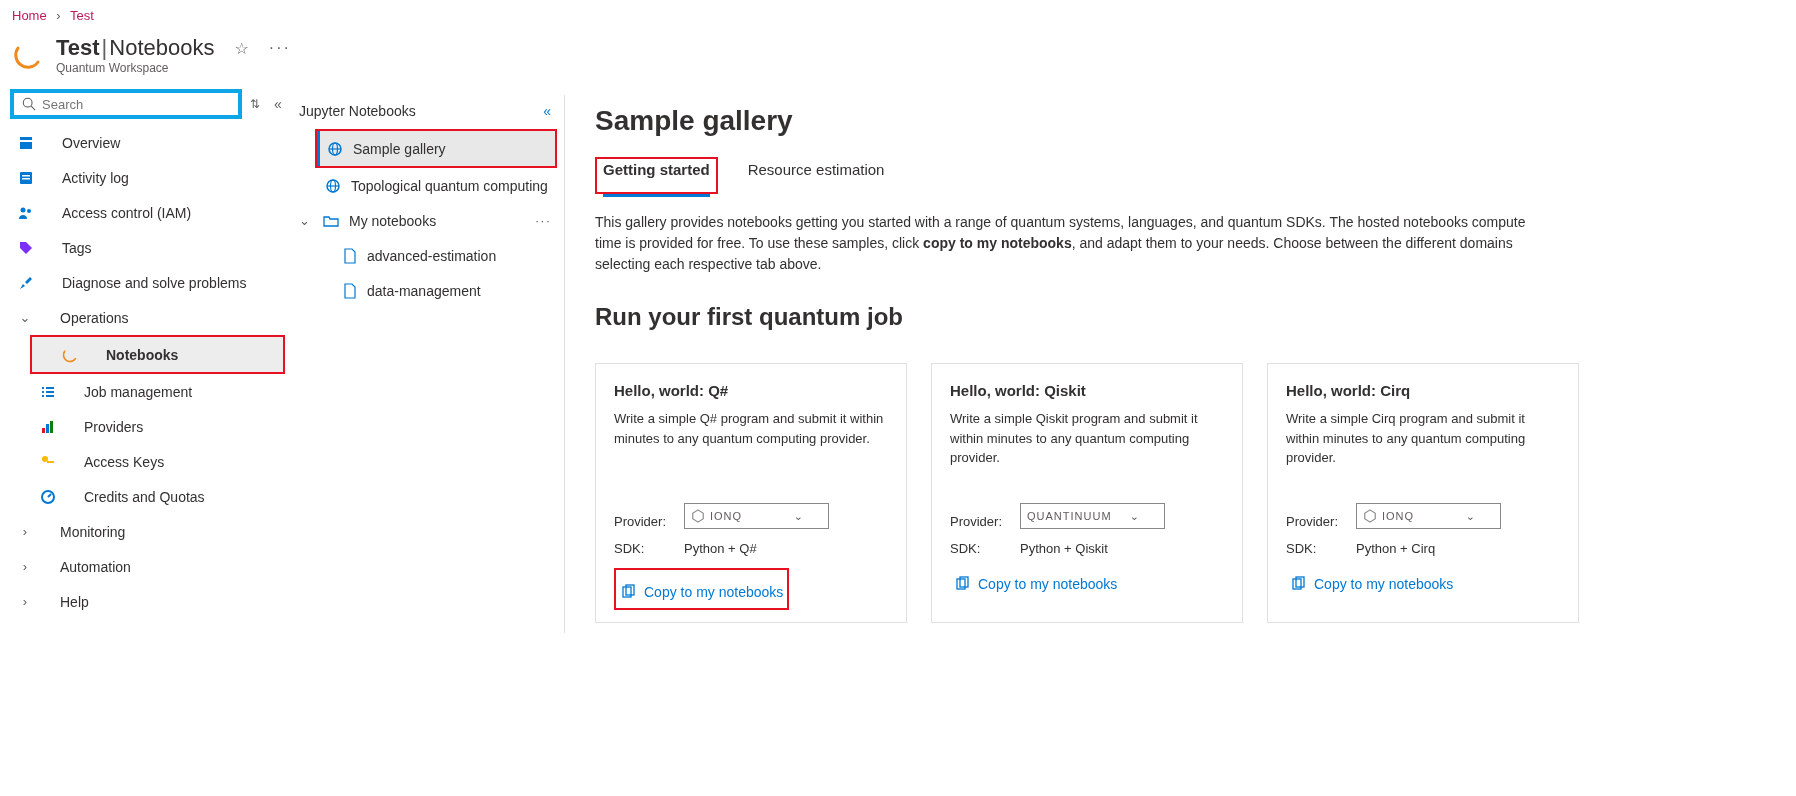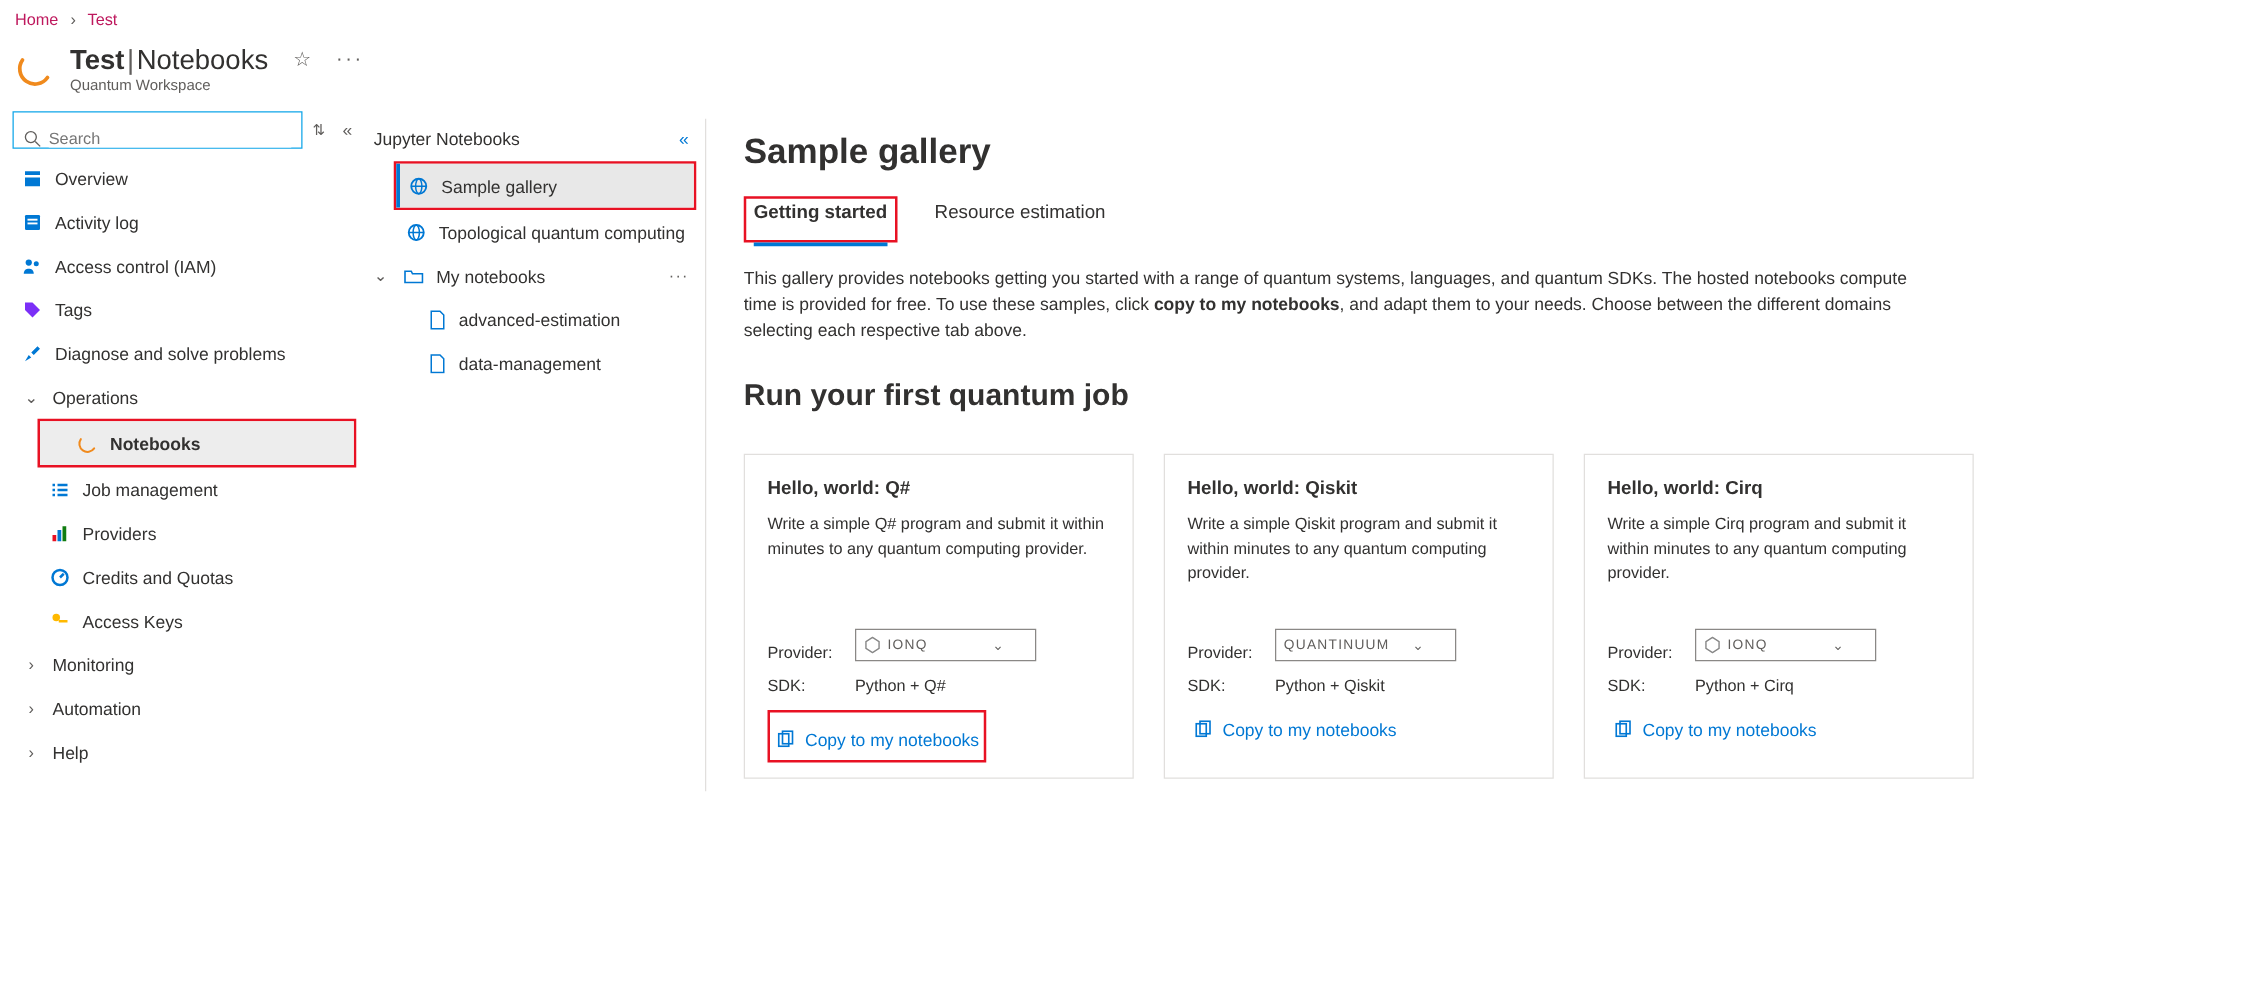--- a/index.html
+++ b/index.html
@@ -17,27 +17,27 @@
 .title-line .div { font-weight: 300; margin: 0 2px; color:#605e5c;}
 .title-line .section { font-weight: 400; }
 .subtitle { font-size: 12px; color: #605e5c; }
 .star { font-size:16px; color:#605e5c; margin-left:14px; cursor:pointer;}
 .dots { font-size:16px; color:#605e5c; margin-left:14px; cursor:pointer; letter-spacing:2px;}
 
 .layout { display:flex; }
 
 .sidebar { width: 285px; padding: 4px 0 0 10px; }
 .search-row { display:flex; align-items:center; gap:8px; margin-bottom:6px;}
-.search-box { display:flex; align-items:flex-end; border:1px solid #0ea5e9; width:232px; height:30px; padding:0 8px; }
+.search-box { display:flex; align-items:center; border:4px solid #0ea5e9; width:232px; height:30px; padding:0 8px; }
 .search-box input { border:none; outline:none; flex:1; font-size:13px; }
 .search-box svg { margin-right:6px; }
 .updown { color:#605e5c; font-size:12px; cursor:pointer; }
 .collapse-left { color:#605e5c; font-size:14px; cursor:pointer; margin-left:6px;}
 
-.nav-item { display:flex; align-items:center; height:35px; padding:0 8px 0 8px; gap:10px; cursor:pointer; }
+.nav-item { display:flex; align-items:center; height:35px; padding:0 8px 0 8px; gap:28px; cursor:pointer; }
 .nav-item.sub { padding-left: 30px; }
 .nav-item.selected { background:#ededed; position:relative;}
 .nav-item.selected::before { content:''; position:absolute; left:0; top:0; bottom:0; width:3px; background:#0078d4; display:none;}
 .nav-item .chev { width:14px; text-align:center; color:#605e5c; }
 .nav-label { font-size:14px; }
 .nav-item.selected .nav-label { font-weight:600; }
 .highlight-red { border:2px solid #e81123; }
 
 .tree-panel { width: 280px; border-left:0; padding: 18px 0 0 0; position:relative;}
 .tree-panel::after { content:''; position:absolute; right:0; top:10px; bottom:10px; width:1px; background:#e1dfdd;}
@@ -175,31 +175,31 @@
     <div class="nav-item sub">
       <svg width="16" height="16" viewBox="0 0 16 16">
           <rect x="2" y="9" width="3" height="5" fill="#e81123"></rect>
           <rect x="6" y="5" width="3" height="9" fill="#0078d4"></rect>
           <rect x="10" y="2" width="3" height="12" fill="#107c10"></rect>
         </svg>
       <span class="nav-label">Providers</span>
     </div>
     <div class="nav-item sub">
       <svg width="16" height="16" viewBox="0 0 16 16">
+          <circle cx="5" cy="5" r="3" fill="#ffb900"></circle>
+          <rect x="7" y="7" width="7" height="2" fill="#ffb900"></rect>
+        </svg>
+      <span class="nav-label">Access Keys</span>
+    </div>
+    <div class="nav-item sub">
+      <svg width="16" height="16" viewBox="0 0 16 16">
           <circle cx="8" cy="8" r="6" fill="none" stroke="#0078d4" stroke-width="2"></circle>
           <path d="M8 8l3-3" stroke="#0078d4" stroke-width="2"></path>
         </svg>
       <span class="nav-label">Credits and Quotas</span>
-    </div>
-    <div class="nav-item sub">
-      <svg width="16" height="16" viewBox="0 0 16 16">
-          <circle cx="5" cy="5" r="3" fill="#ffb900"></circle>
-          <rect x="7" y="7" width="7" height="2" fill="#ffb900"></rect>
-        </svg>
-      <span class="nav-label">Access Keys</span>
     </div>
     <div class="nav-item">
       <span class="chev">›</span>
       <span class="nav-label">Monitoring</span>
     </div>
     <div class="nav-item">
       <span class="chev">›</span>
       <span class="nav-label">Automation</span>
     </div>
     <div class="nav-item">

